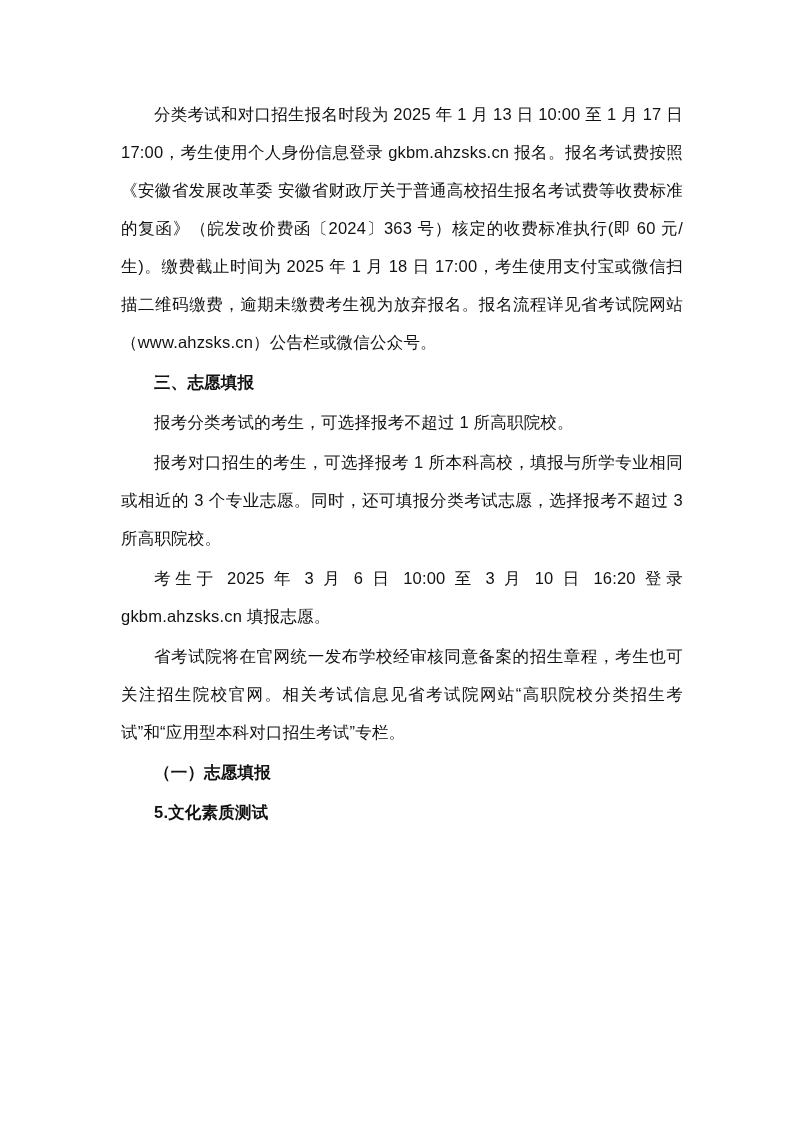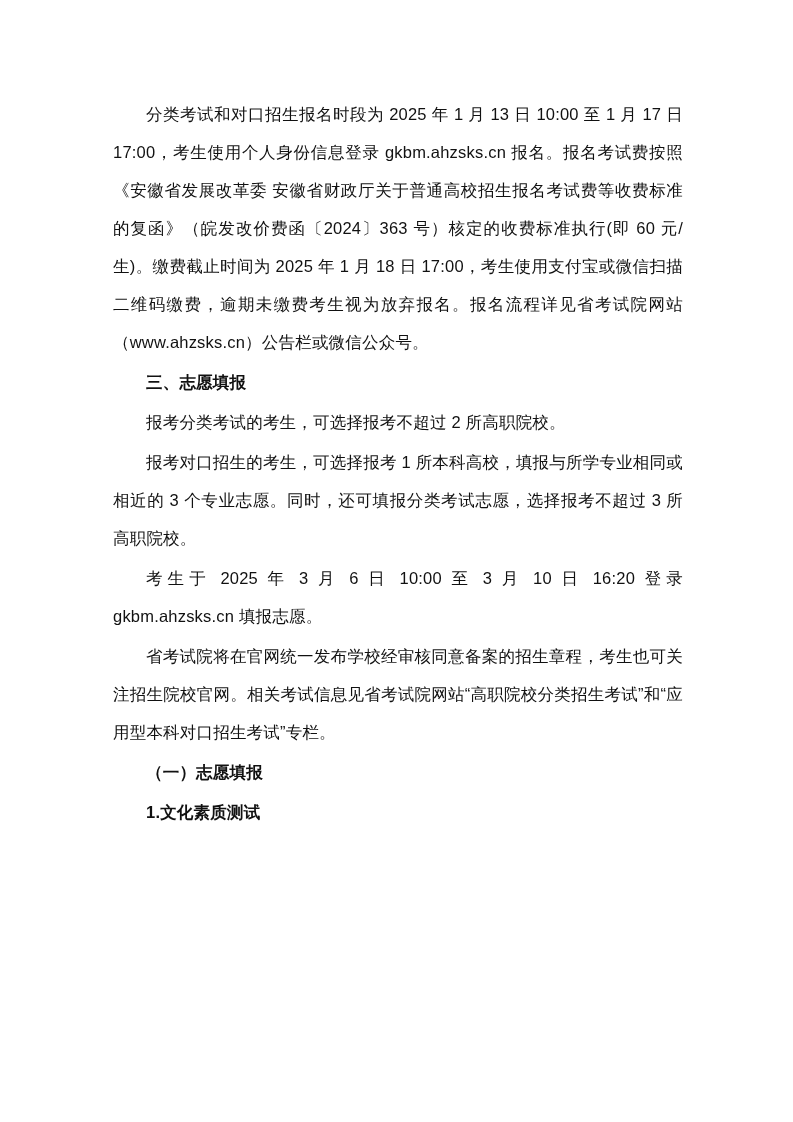--- a/index.html
+++ b/index.html
@@ -23,21 +23,21 @@
     height: 1122px;
     background: #ffffff;
   }
   .content {
     position: absolute;
     left: 113px;
     top: 95px;
     width: 570px;
   }
   p {
-    margin: 0 0 2px 0;
+    margin: 0 0 2px 8px;
     font-size: 16.5px;
     line-height: 38px;
     text-align: justify;
     text-justify: inter-ideograph;
     font-family: "Liberation Sans", "DejaVu Sans", sans-serif;
     color: #111111;
     letter-spacing: 0.2px;
   }
   p.indent {
     text-indent: 2em;
@@ -58,28 +58,28 @@
 </head>
 <body>
 
 <div class="page">
   <div class="content">
 
     <p class="indent">分类考试和对口招生报名时段为 2025 年 1 月 13 日 10:00 至 1 月 17 日 17:00，考生使用个人身份信息登录 gkbm.ahzsks.cn 报名。报名考试费按照《安徽省发展改革委  安徽省财政厅关于普通高校招生报名考试费等收费标准的复函》（皖发改价费函〔2024〕363 号）核定的收费标准执行(即 60 元/生)。缴费截止时间为 2025 年 1 月 18 日 17:00，考生使用支付宝或微信扫描二维码缴费，逾期未缴费考生视为放弃报名。报名流程详见省考试院网站（www.ahzsks.cn）公告栏或微信公众号。</p>
 
     <p class="heading">三、志愿填报</p>
 
-    <p class="indent">报考分类考试的考生，可选择报考不超过 2 所高职院校。</p>
+    <p class="indent">报考分类考试的考生，可选择报考不超过 1 所高职院校。</p>
 
     <p class="indent">报考对口招生的考生，可选择报考 1 所本科高校，填报与所学专业相同或相近的 3 个专业志愿。同时，还可填报分类考试志愿，选择报考不超过 3 所高职院校。</p>
 
     <p class="indent justify-spread">考生于 2025 年 3 月 6 日 10:00 至 3 月 10 日 16:20 登录 gkbm.ahzsks.cn 填报志愿。</p>
 
     <p class="bold-body">省考试院将在官网统一发布学校经审核同意备案的招生章程，考生也可关注招生院校官网。相关考试信息见省考试院网站“高职院校分类招生考试”和“应用型本科对口招生考试”专栏。</p>
 
 
 
     <p class="heading">（一）志愿填报</p>
 
-    <p class="heading">1.文化素质测试</p>
+    <p class="heading">5.文化素质测试</p>
 
   </div>
 </div>
 
 </body></html>

